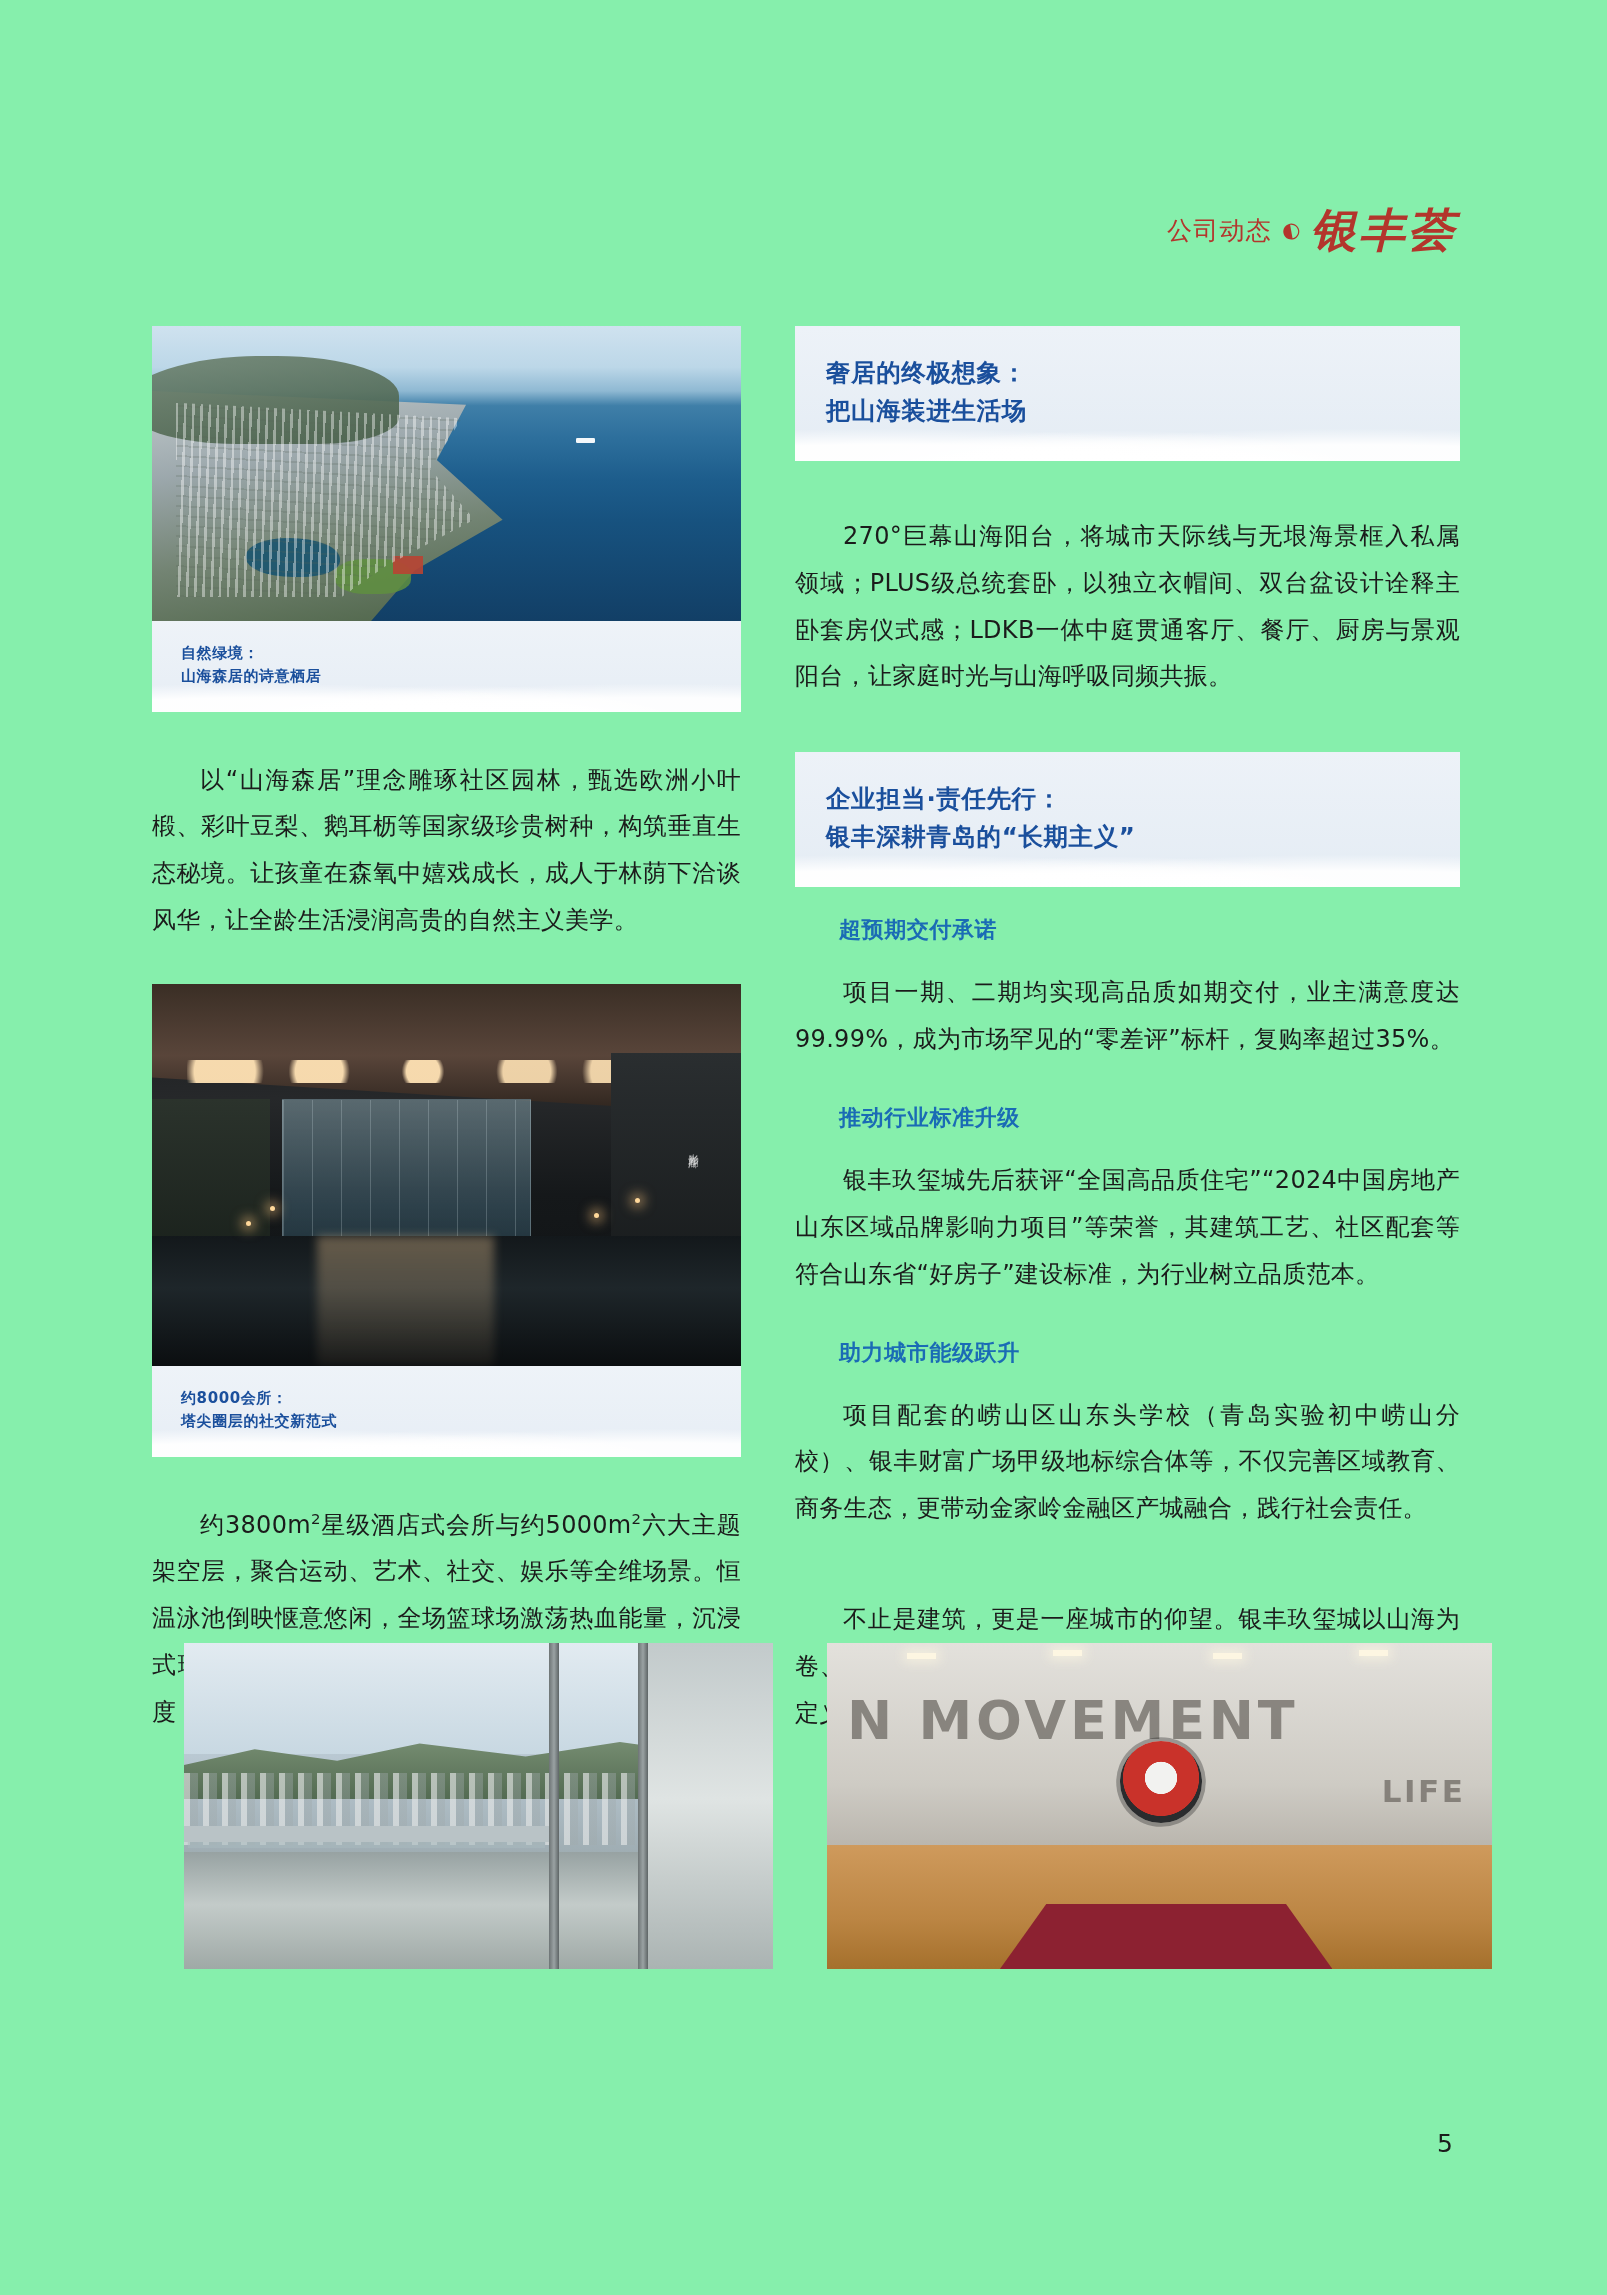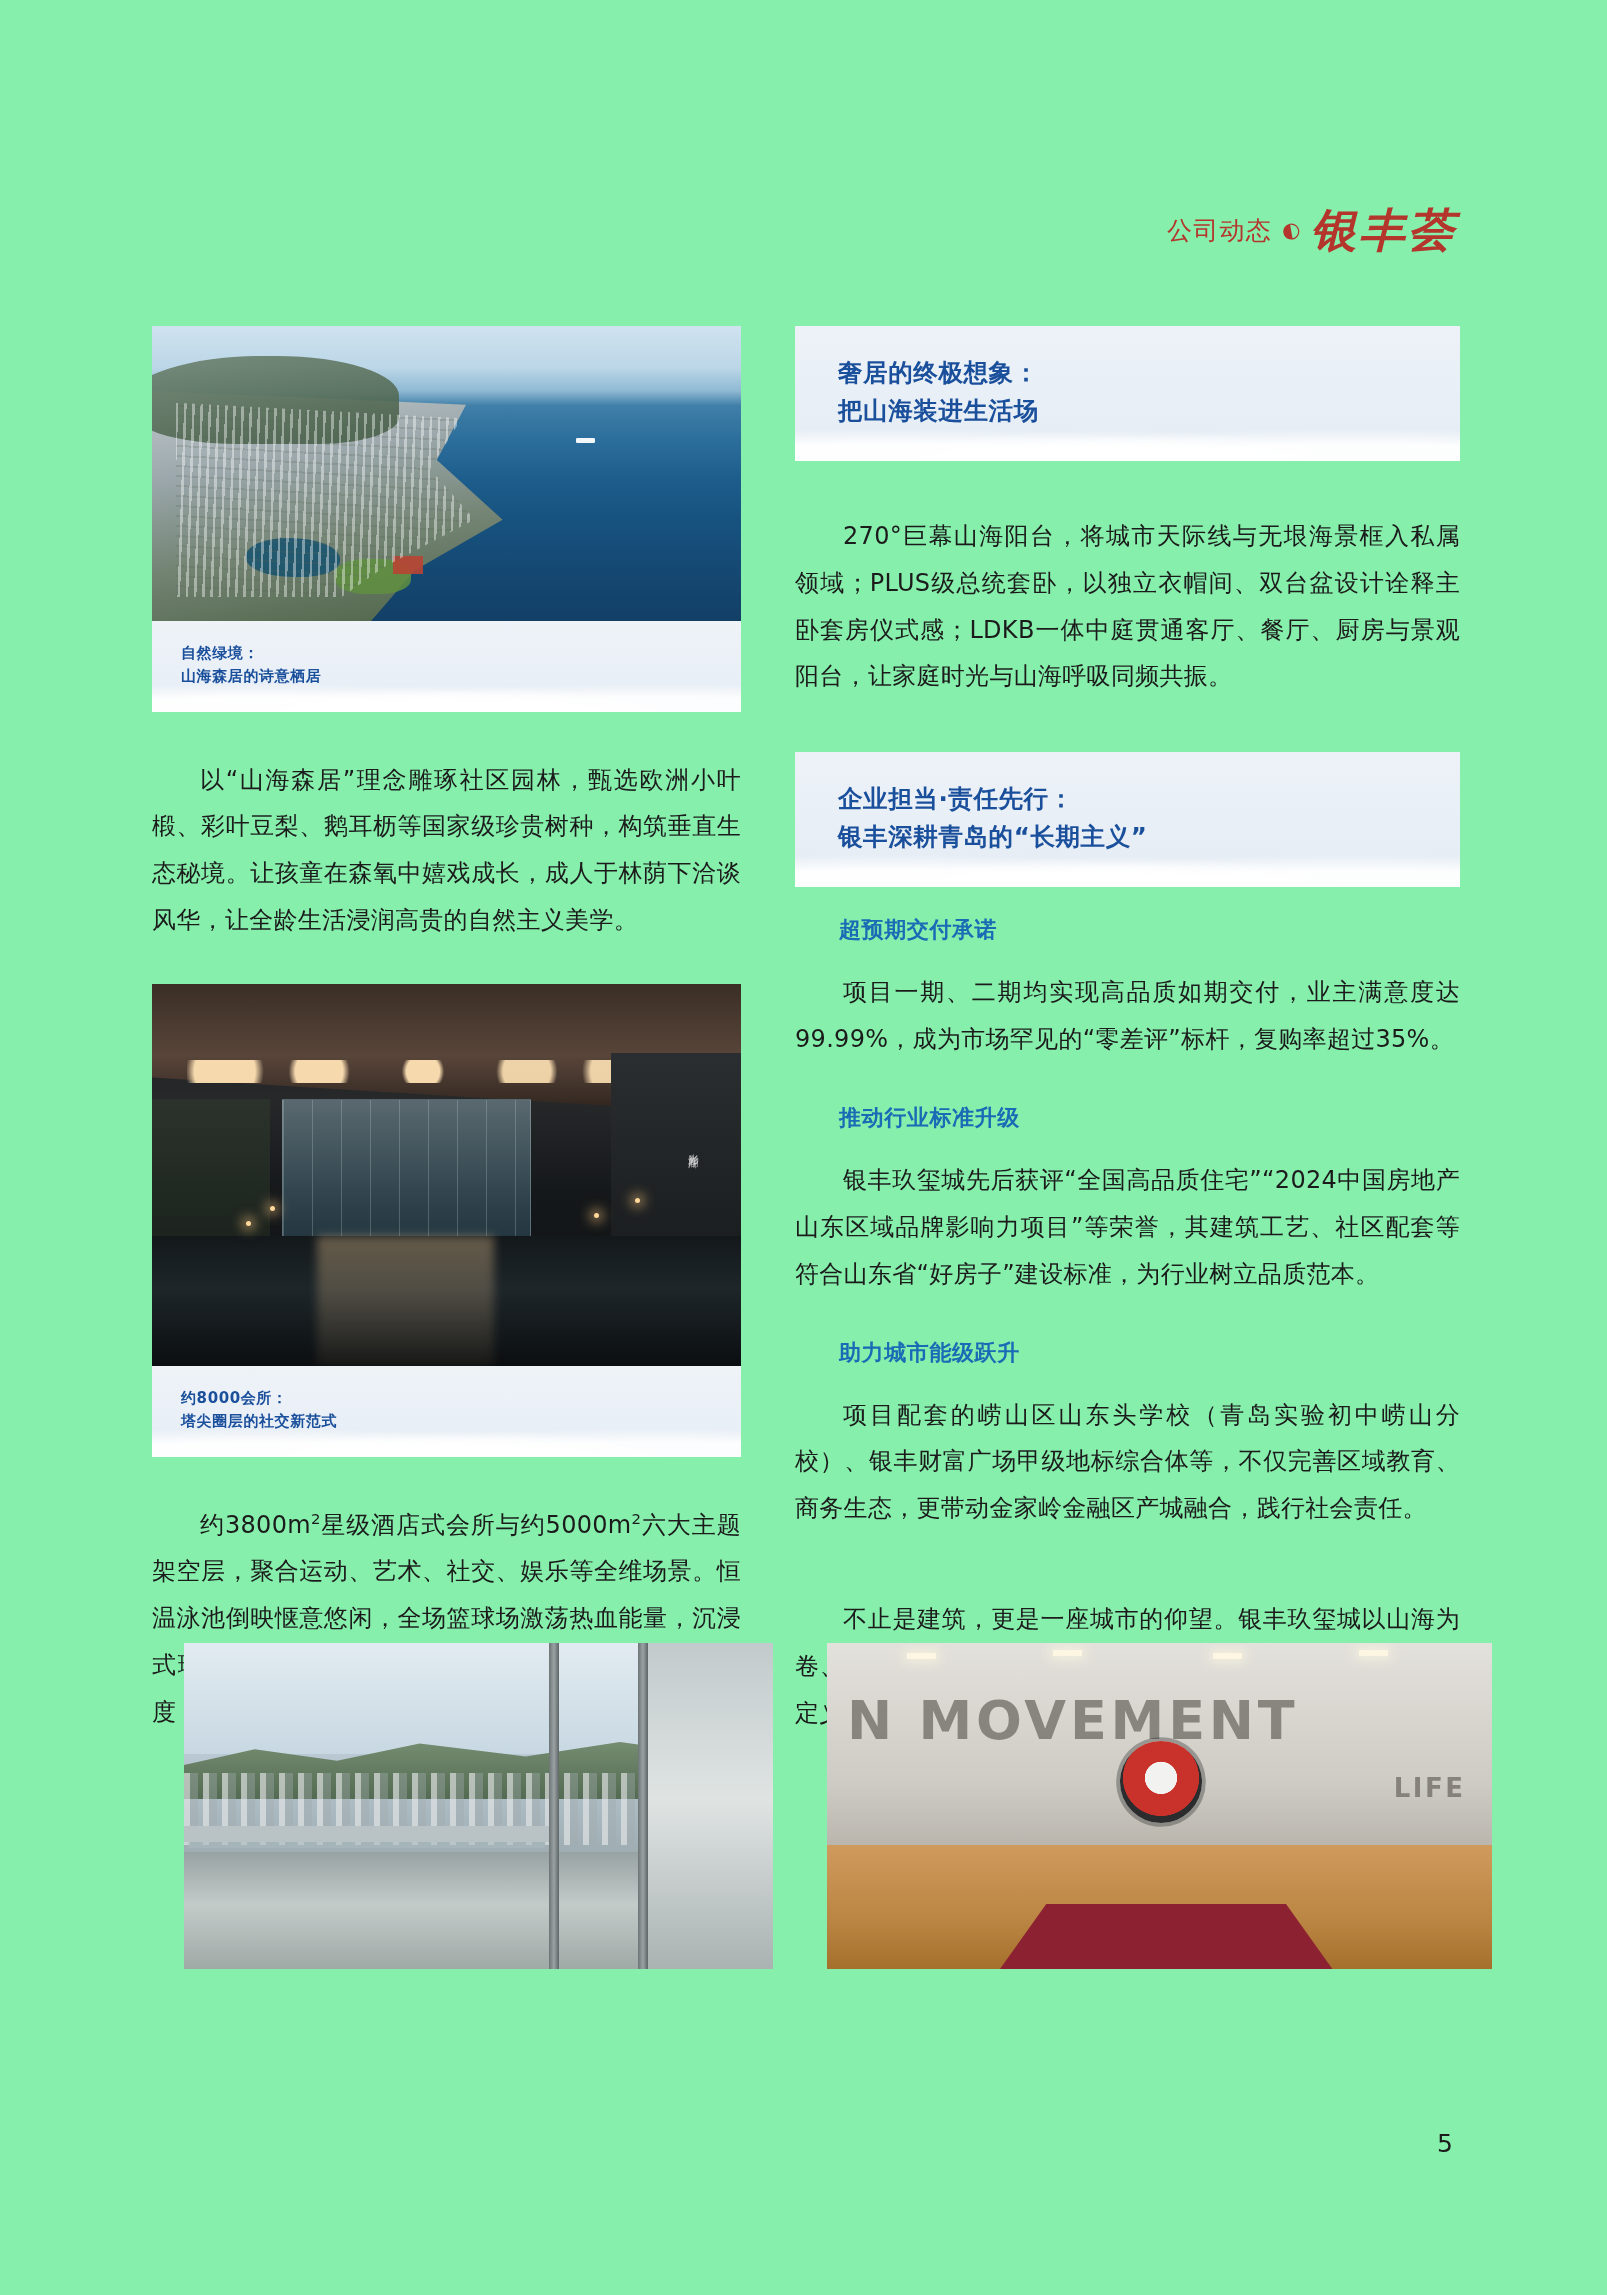--- a/index.html
+++ b/index.html
@@ -325,21 +325,21 @@
     letter-spacing: 3.8px;
     opacity: 0.75;
     white-space: nowrap;
   }
   .court-text-2 {
     position: absolute;
     right: 4%;
     top: 40%;
     font-family: "DejaVu Sans", sans-serif;
     font-weight: bold;
-    font-size: 26px;
+    font-size: 31px;
     color: #75706a;
     letter-spacing: 2.5px;
     opacity: 0.8;
   }
   .court-hoop {
     position: absolute;
     left: 44%;
     top: 30%;
     width: 82px;
     height: 82px;
@@ -417,21 +417,21 @@
   .gap-26 { height: 16.3px; }
   .gap-34 { height: 21px; }
   .gap-44 { height: 28px; }
 
   sup { font-size: 0.62em; vertical-align: super; }
 
   
   .head-block {
     position: relative;
     width: 100%;
-    padding: 28px 31px 31px 43px;
+    padding: 28px 31px 31px 31px;
     box-sizing: border-box;
     background: linear-gradient(180deg, #edf2f8 0%, #e4ecf4 100%);
     overflow: hidden;
   }
   .head-block::after {
     content: "";
     position: absolute;
     left: 0; bottom: -21px;
     width: 100%;
     height: 63px;

